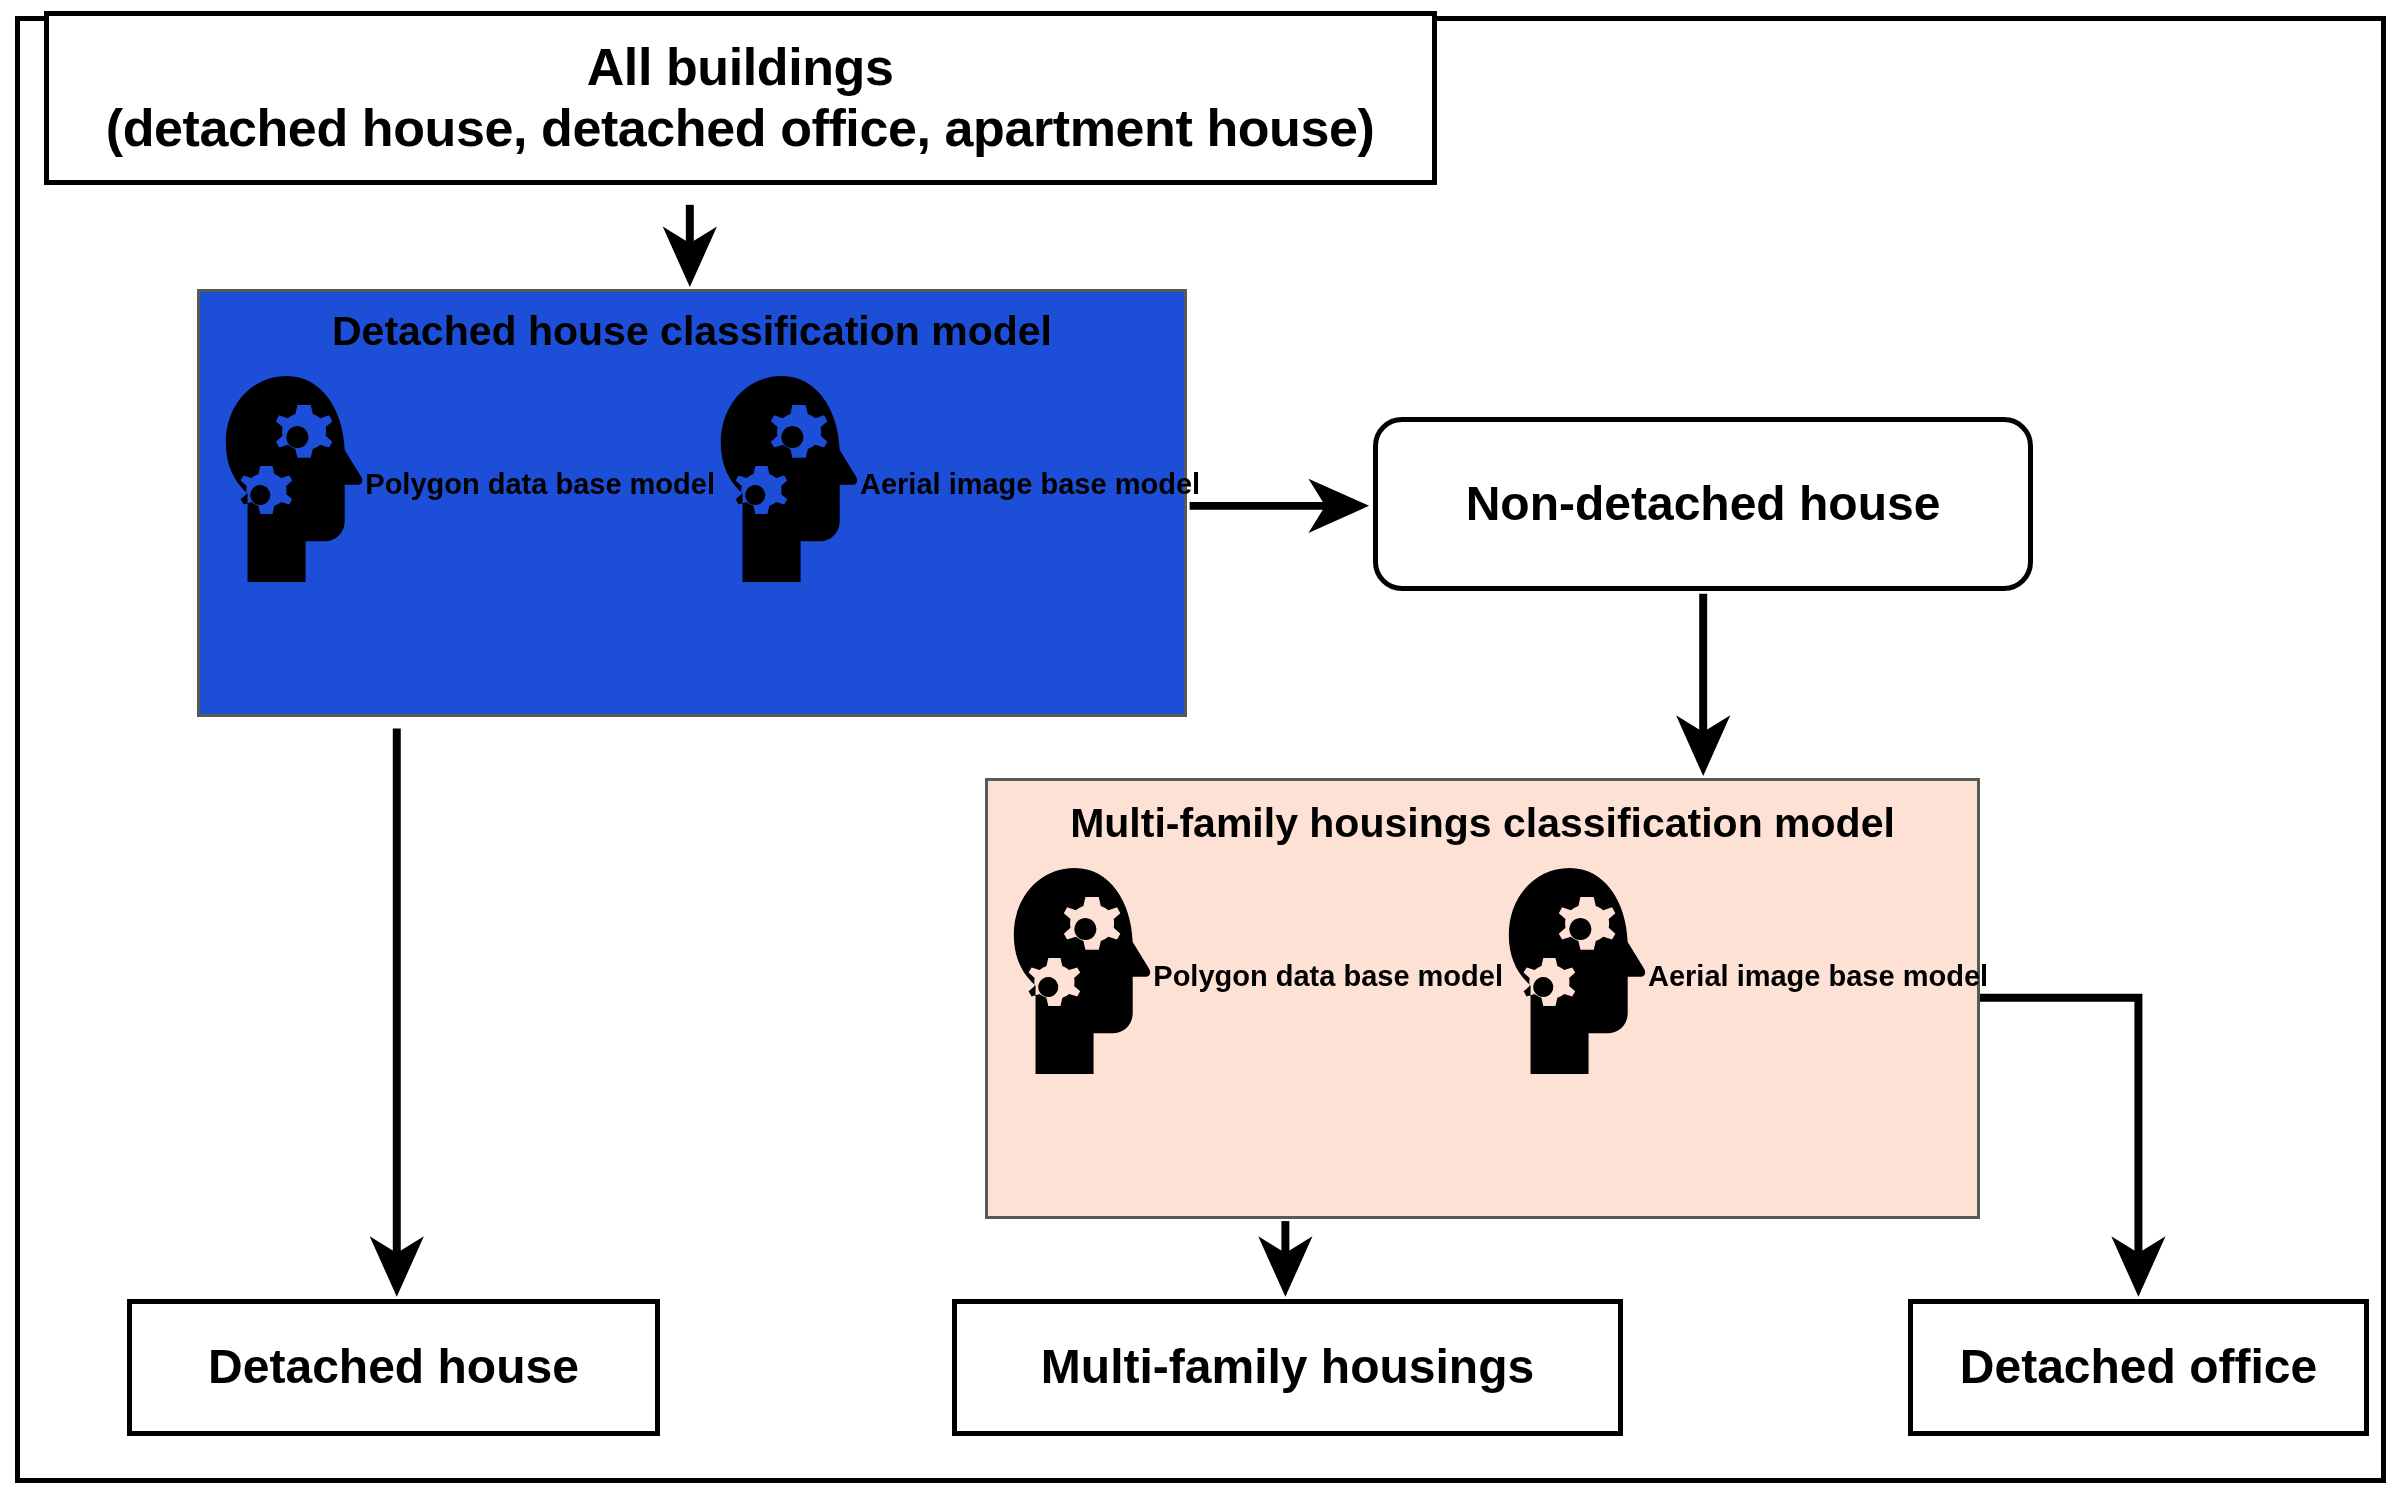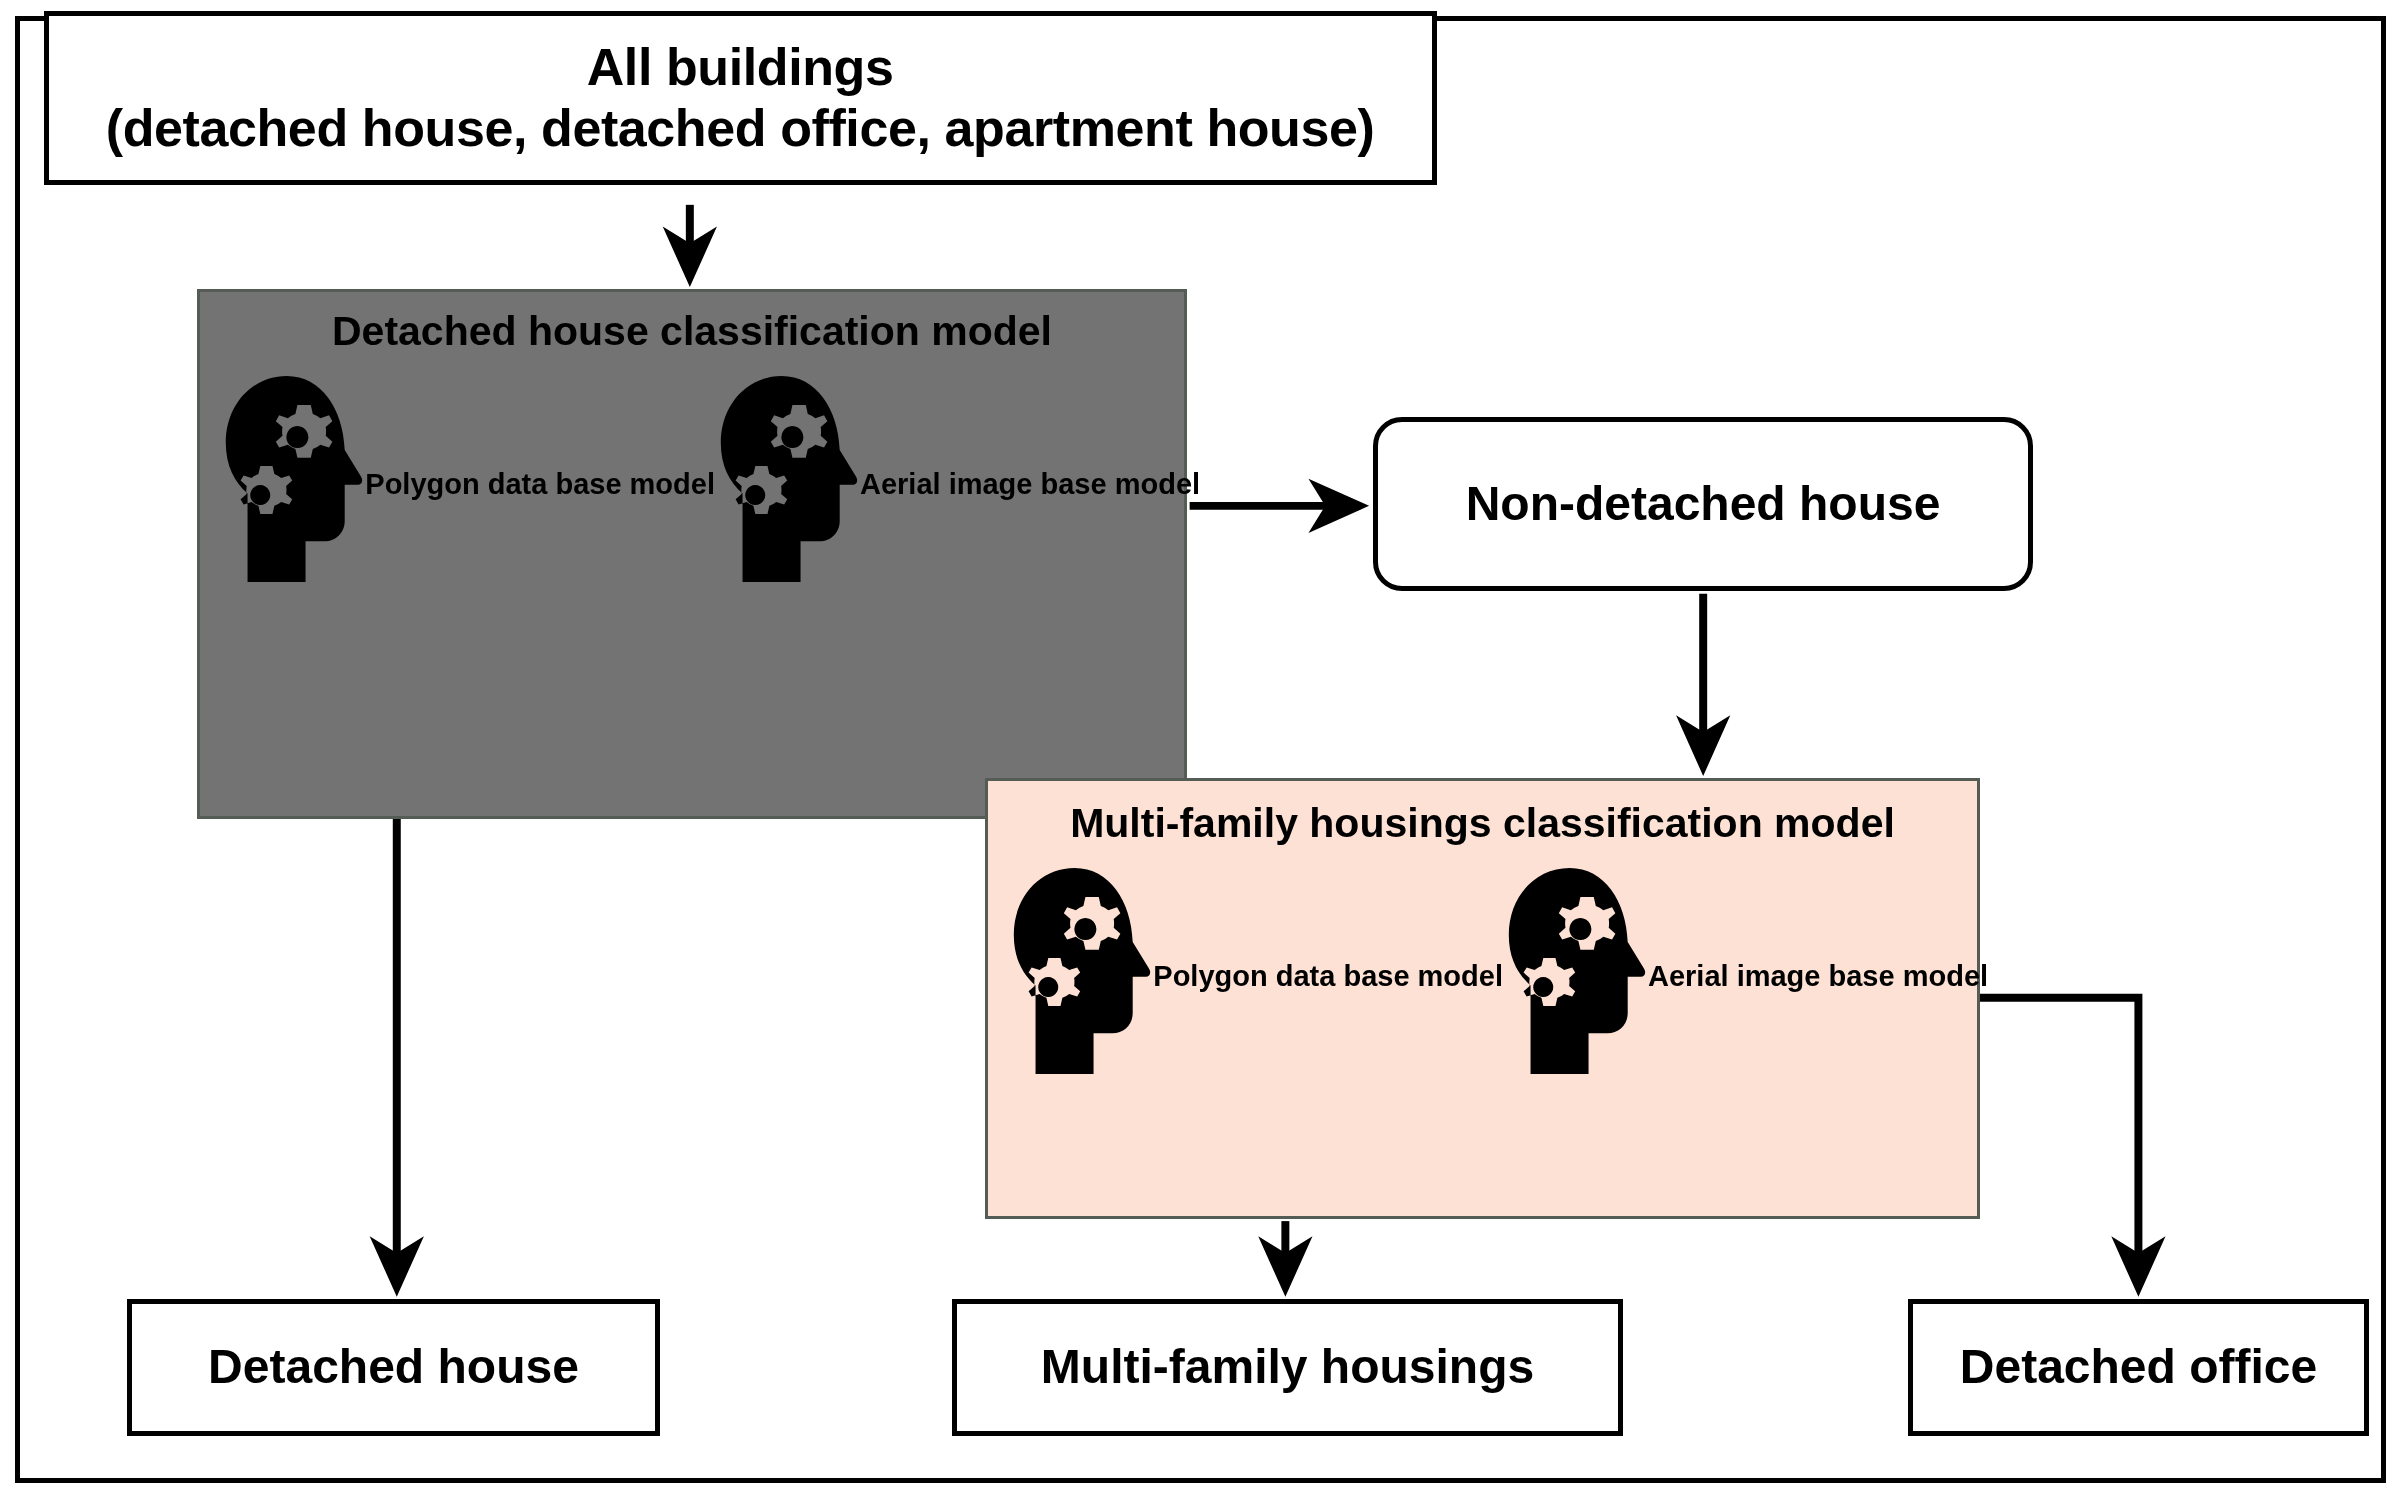--- a/index.html
+++ b/index.html
@@ -97,22 +97,22 @@
     font-size: 29px;
     font-weight: 700;
     color: #000000;
     white-space: nowrap;
   }
 
   #group-detached {
     left: 197px;
     top: 289px;
     width: 990px;
-    height: 530px;
-    background: #737373;
+    height: 428px;
+    background: #1d4ed8;
   }
   #group-detached .model-group-title { top: 16px; }
   #group-detached .model-slots { top: 78px; }
   #group-detached .model-slot:first-child { margin-left: 20.3px; }
   #group-detached .model-slot:last-child { margin-right: 32px; }
 
   #group-multifamily {
     left: 985px;
     top: 778px;
     width: 995px;

